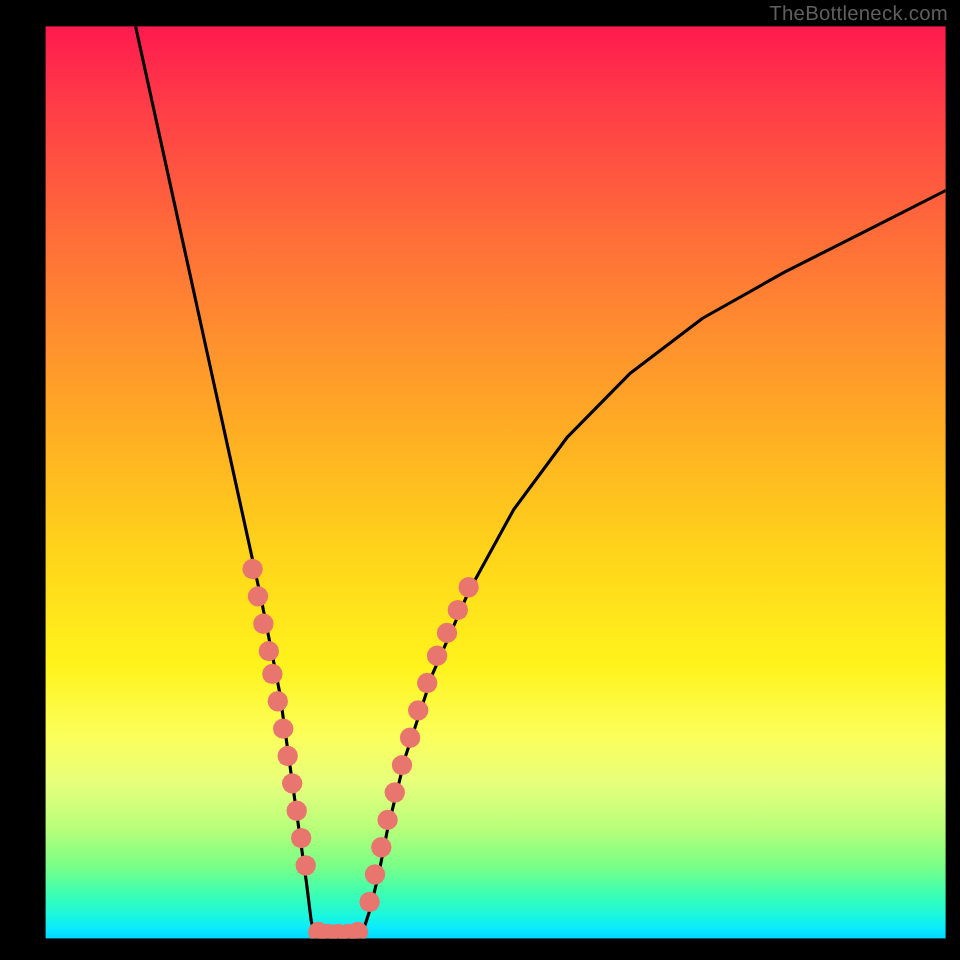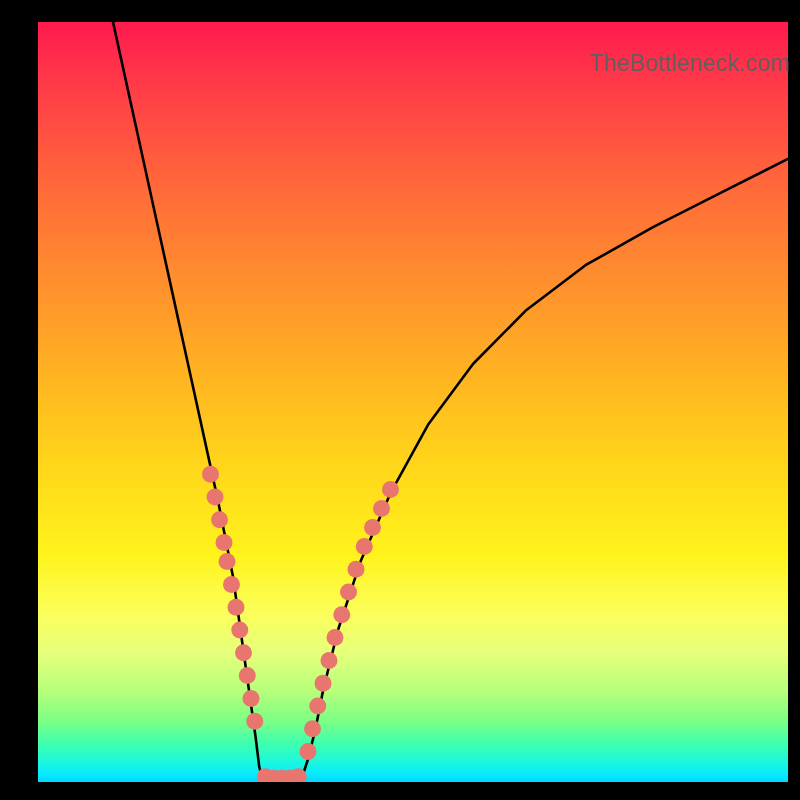--- a/index.html
+++ b/index.html
@@ -41,25 +41,24 @@
       #1af7df 97.5%,
       #0ae9ff 99%,
       #00d8ff 100%
     );
   }
   .watermark {
     position: absolute;
     top: 2px;
     right: 10px;
     color: #5f5f5f;
-    font-size: 23px;
+    font-size: 17px;
     font-weight: 500;
     letter-spacing: 0.2px;
     user-select: none;
-    margin-top: 48px;
   }
   svg.curve {
     position: absolute;
     left: 0;
     top: 0;
     width: 750px;
     height: 760px;
   }
 </style>
 </head>

